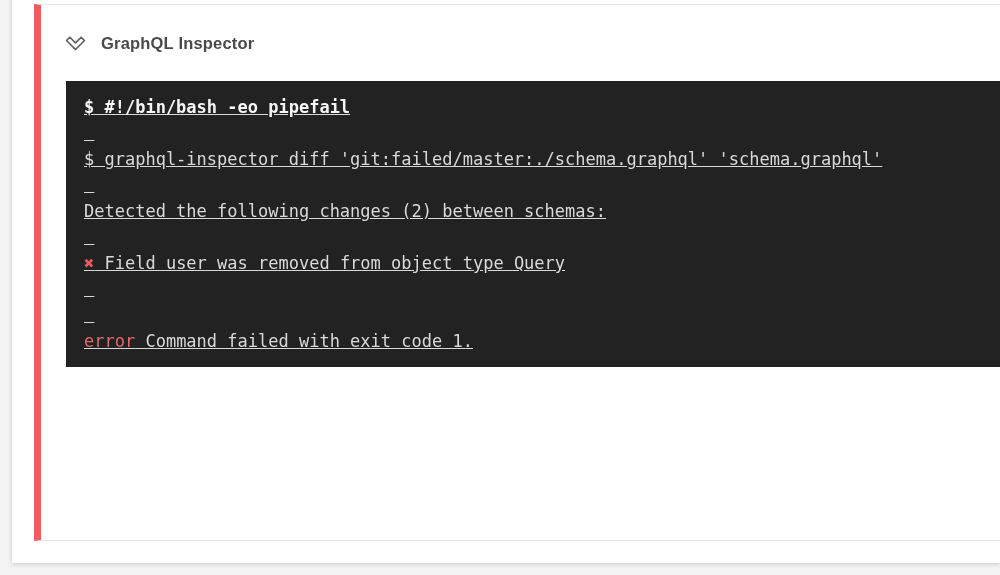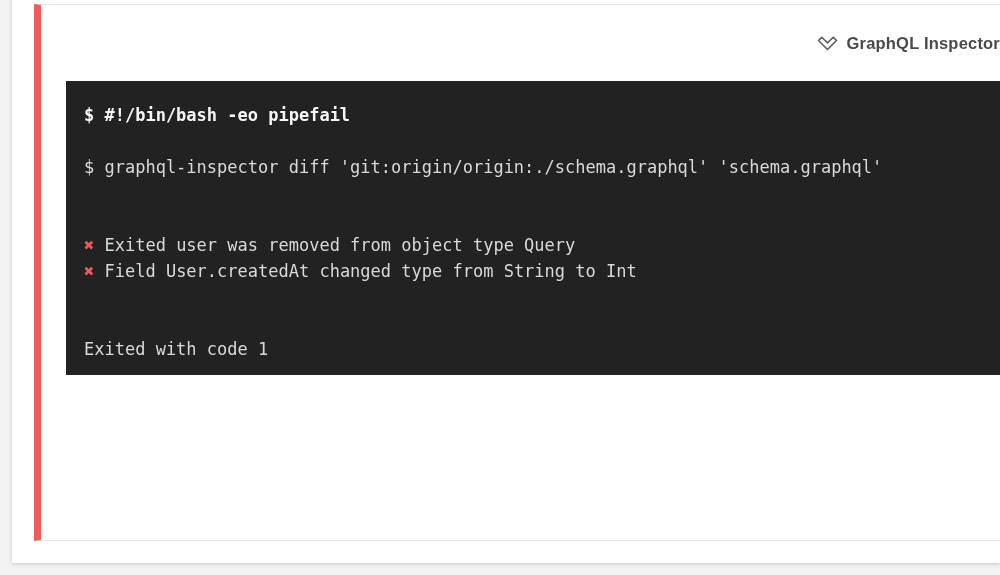--- a/index.html
+++ b/index.html
@@ -22,40 +22,40 @@
     border-top: 1px solid var(--divider, #e6e6e6);
     border-bottom: 1px solid var(--divider, #e6e6e6);
     border-left: 7px solid var(--status-red, #ee5c5c);
     background: #ffffff;
   }
   .step-header {
     height: 76px;
     display: flex;
     align-items: center;
     padding-left: 23px;
-    gap: 8px;
+    gap: 14px;
     cursor: pointer;
-    justify-content: flex-end;
   }
   .collapse-icon { flex: 0 0 auto; display: block; }
   .step-title {
     font-size: 16.5px;
     font-weight: bold;
     color: #4a4a4a;
     letter-spacing: 0.2px;
   }
   .terminal {
     margin-left: 25px;
     margin-right: 0;
     background: var(--term-bg, #222222);
-    padding: 21px 0 13px 18px;
+    padding: 13px 0 13px 18px;
     font-family: "DejaVu Sans Mono", "Liberation Mono", monospace;
     font-size: 17px;
     line-height: 26px;
     color: var(--term-fg, #d9d9d9);
+    text-decoration: underline;
   }
   .t-line { white-space: pre; height: 26px; }
   .seg-command { color: var(--c-command, #f5f5f5); font-weight: bold; }
   .seg-cross   { color: var(--c-cross, #e85a5e); font-weight: bold; }
   .seg-error   { color: var(--c-error, #dd6a6d); }
   .seg-info    { color: var(--c-info, #53b8c4); }
 </style>
 </head>
 <body>
 
@@ -63,23 +63,23 @@
   <div class="step-row">
     <div class="step-header">
       <svg class="collapse-icon" width="23" height="21" viewBox="0 0 23 21">
         <path d="M2.5 7.5 L11.5 16.5 L20.5 7.5 L17.2 4.2 L11.5 9.9 L5.8 4.2 Z" fill="none" stroke="#5f5f5f" stroke-width="1.6" stroke-linejoin="round"></path>
       </svg>
       <span class="step-title">GraphQL Inspector</span>
     </div>
     <div class="terminal">
         <div class="t-line"><span class="seg-command">$ #!/bin/bash -eo pipefail</span></div>
         <div class="t-line"> </div>
-        <div class="t-line"><span>$ graphql-inspector diff 'git:origin/origin:./schema.graphql' 'schema.graphql'</span></div>
+        <div class="t-line"><span>$ graphql-inspector diff 'git:failed/master:./schema.graphql' 'schema.graphql'</span></div>
+        <div class="t-line"> </div>
+        <div class="t-line"><span>Detected the following changes (2) between schemas:</span></div>
+        <div class="t-line"> </div>
+        <div class="t-line"><span class="seg-cross">✖</span><span> Field user was removed from object type Query</span></div>
         <div class="t-line"> </div>
         <div class="t-line"> </div>
-        <div class="t-line"><span class="seg-cross">✖</span><span> Exited user was removed from object type Query</span></div>
-        <div class="t-line"><span class="seg-cross">✖</span><span> Field User.createdAt changed type from String to Int</span></div>
-        <div class="t-line"> </div>
-        <div class="t-line"> </div>
-        <div class="t-line"><span>Exited with code 1</span></div>
+        <div class="t-line"><span class="seg-error">error</span><span> Command failed with exit code 1.</span></div>
       </div>
   </div>
 </div>
 
 </body></html>

